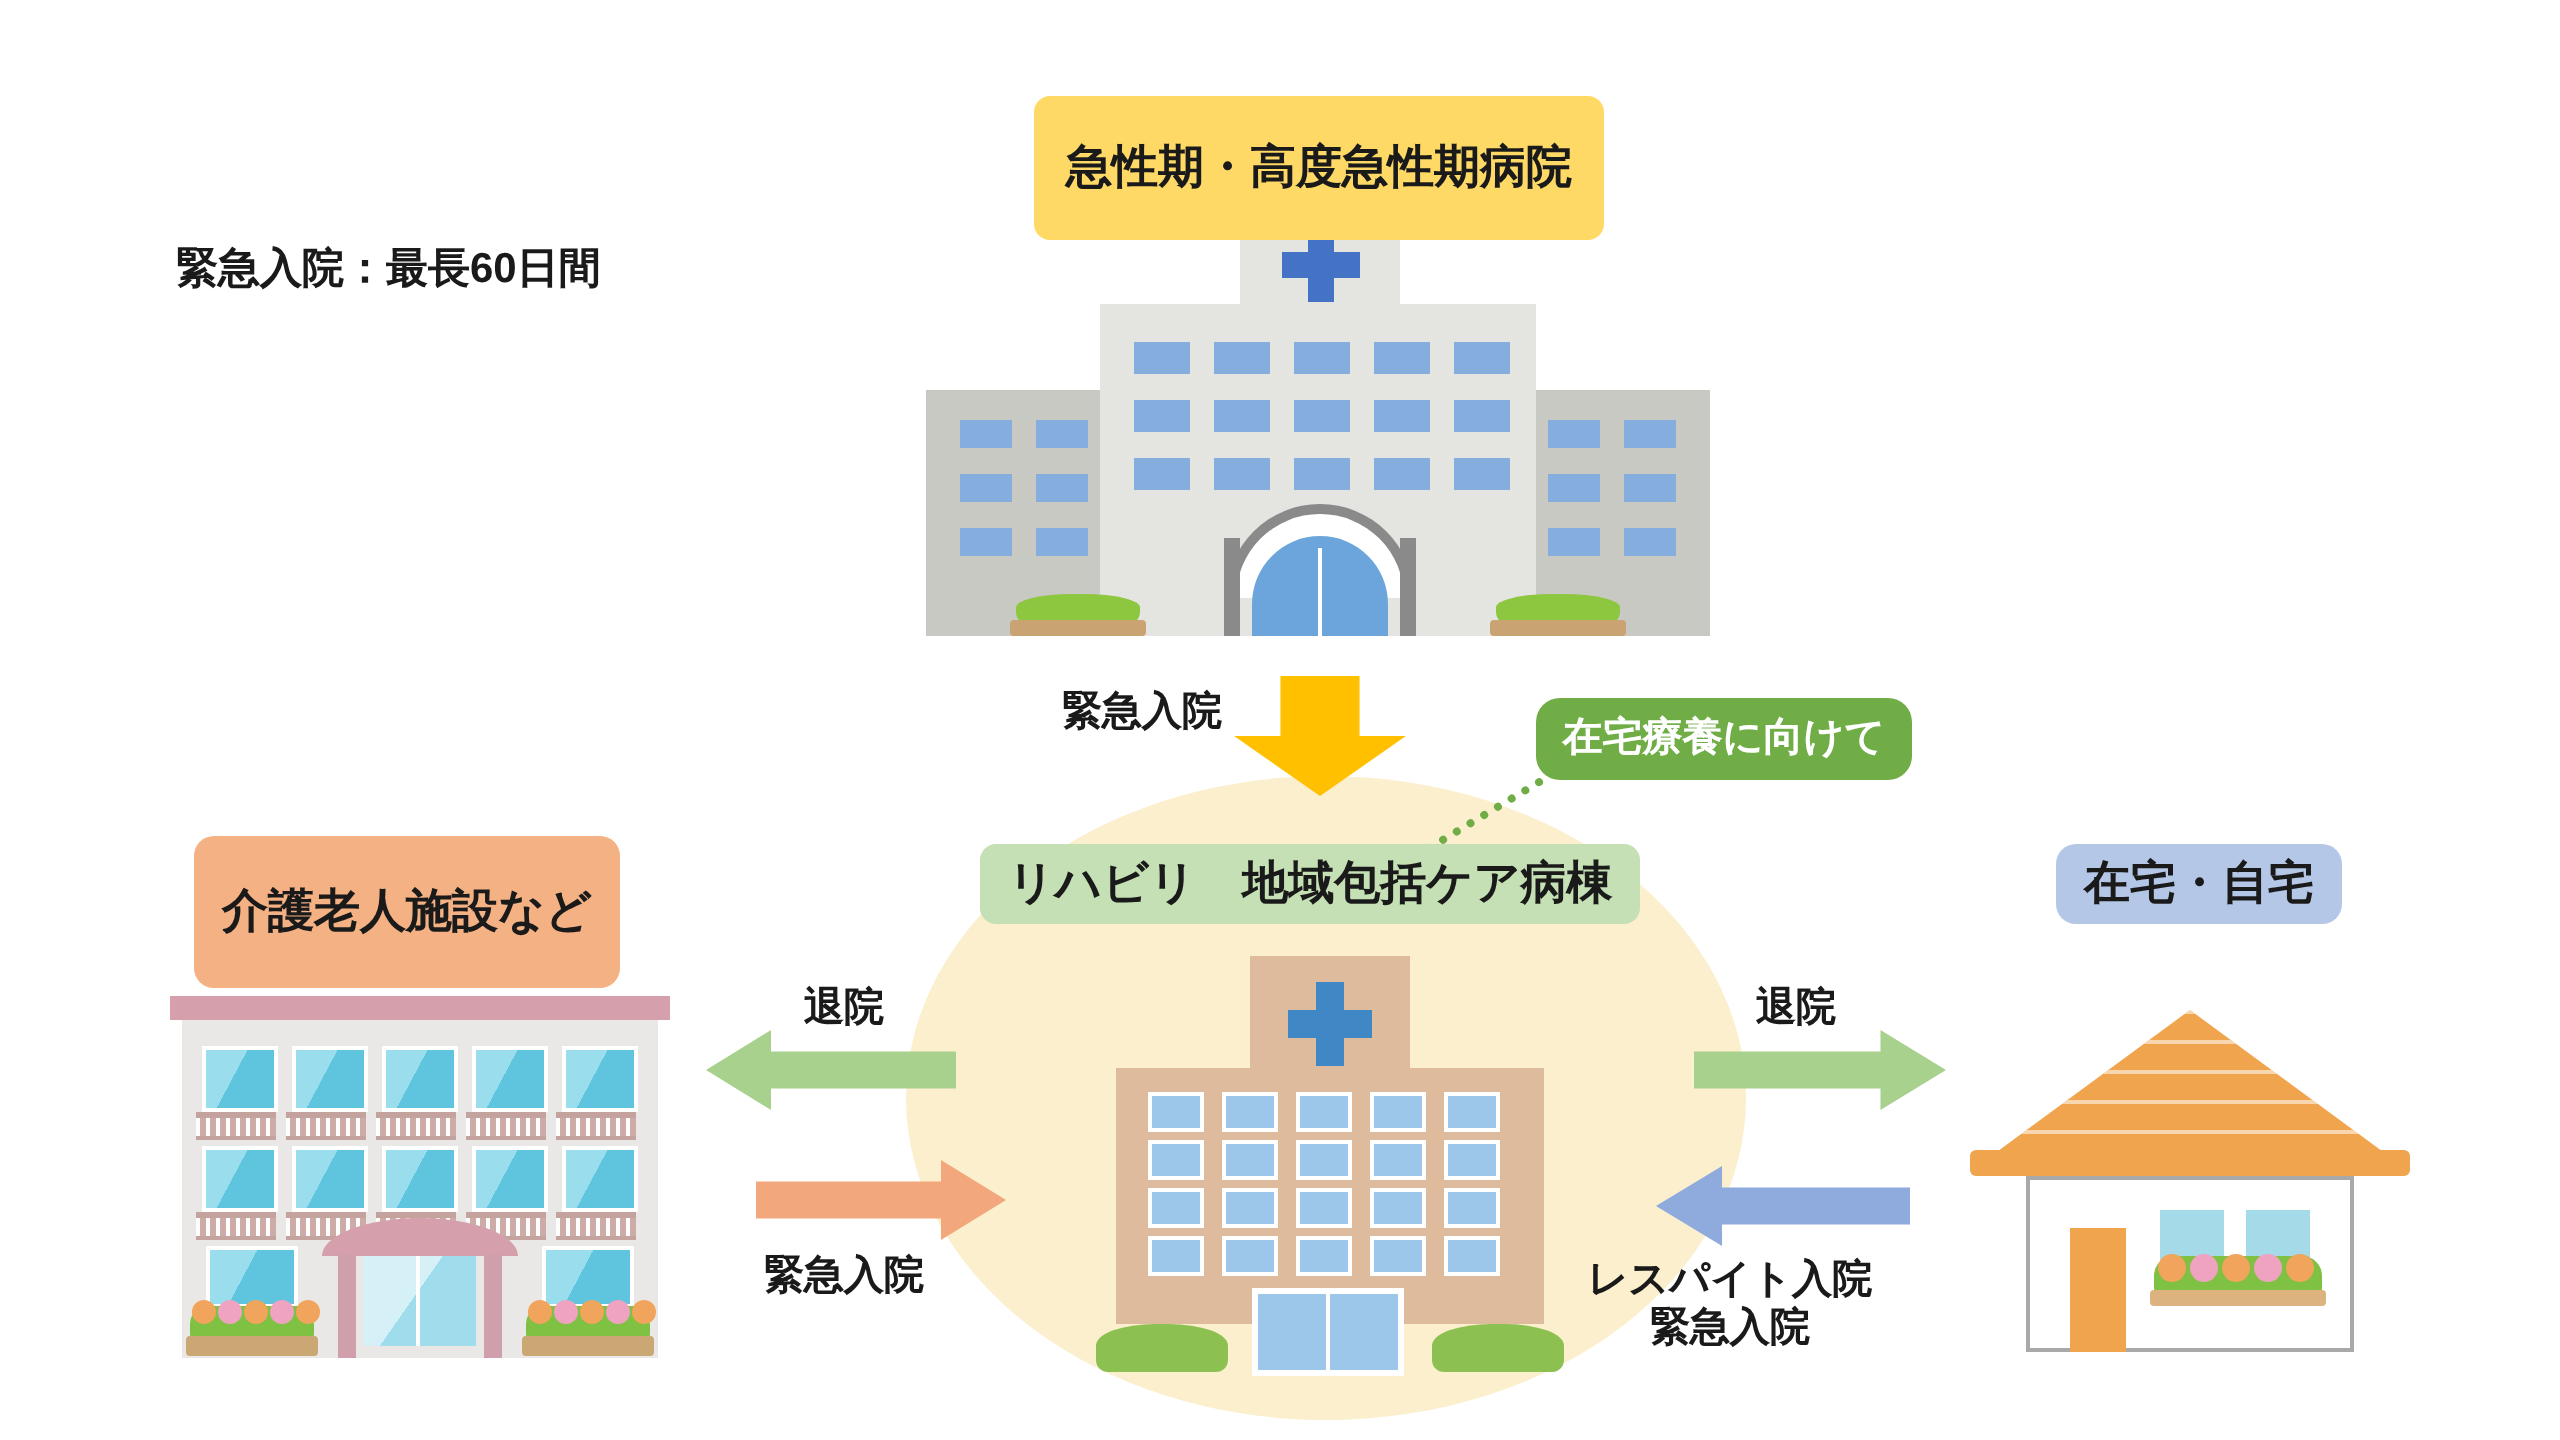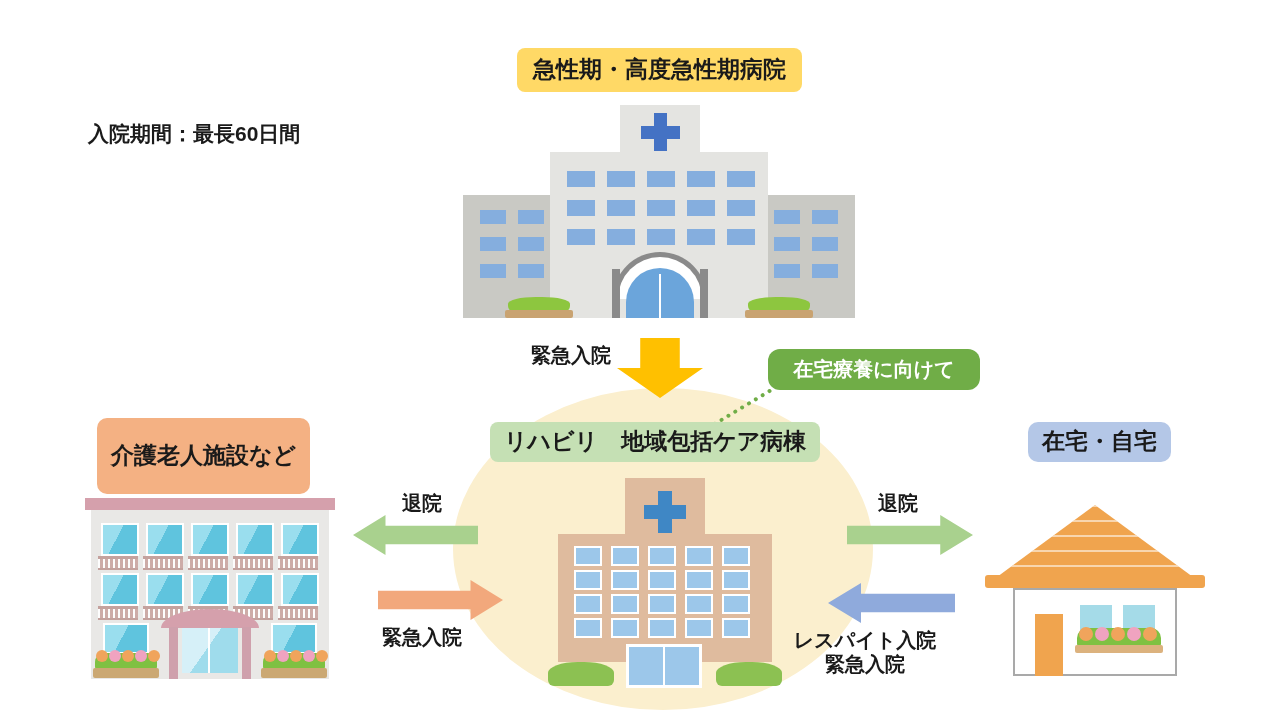--- a/index.html
+++ b/index.html
@@ -8,27 +8,27 @@
   #canvas { position:relative; width:1280px; height:720px; background:#ffffff; }
   .abs { position:absolute; }
 
   
   .page-title { left:78px; top:58px; font-size:38px; font-weight:700; letter-spacing:2px; z-index:6; }
   .subtitle   { left:88px; top:120px; font-size:21px; font-weight:700; z-index:6; }
   .flow-label { font-size:20px; font-weight:700; z-index:6; white-space:nowrap; }
 
   
   .badge { font-weight:700; font-size:23px; white-space:nowrap; z-index:5; line-height:1.2; }
-  .badge-acute    { left:517px; top:48px;  padding:8px 16px; background:#FFD966; border-radius:8px; }
+  .badge-acute    { left:517px; top:48px;  padding:22px 16px; background:#FFD966; border-radius:8px; }
   .badge-ward     { left:490px; top:422px; padding:6px 14px; background:#C5E0B4; border-radius:8px; }
   .badge-facility { left:97px;  top:418px; padding:24px 14px; background:#F4B183; border-radius:10px; }
   .badge-home     { left:1028px;top:422px; padding:6px 14px; background:#B4C7E7; border-radius:10px; }
 
   
-  .callout { left:768px; top:349px; width:212px; padding:7px 4px; background:#70AD47;
+  .callout { left:768px; top:349px; width:188px; padding:7px 4px; background:#70AD47;
              border-radius:12px; color:#fff; font-size:20px; font-weight:700;
              text-align:center; line-height:1.35; z-index:5; }
   .connector { left:713px; top:423px; width:68px; height:0;
                border-top:4px dotted #70AD47; transform:rotate(-31deg);
                transform-origin:left center; z-index:2; }
 
   
   .care-ellipse { left:453px; top:388px; width:420px; height:322px; background:#FBEFCE;
                   border-radius:50%; z-index:1; }
 
@@ -129,21 +129,21 @@
   .house .fbox .green { height:18px; border-radius:10px 10px 2px 2px; }
   .house .fbox .flowers { left:4px; top:2px; gap:2px; }
   .house .fbox .flowers span { width:14px; height:14px; }
   .house .fbox .base { height:8px; background:#DCB27E; }
 </style>
 </head>
 <body>
 
 <div id="canvas">
 
-  <div class="abs subtitle">入院期間：最長60日間</div>
+  <div class="abs subtitle">緊急入院：最長60日間</div>
 
   <div class="abs badge badge-acute" style="background-color: rgb(255, 217, 102);">急性期・高度急性期病院</div>
 
   <div class="abs hosp-top">
     <div class="wing l"></div>
     <div class="wing r"></div>
     <div class="main"></div>
     <div class="tower"></div>
     <div class="cross-v"></div>
     <div class="cross-h"></div>

